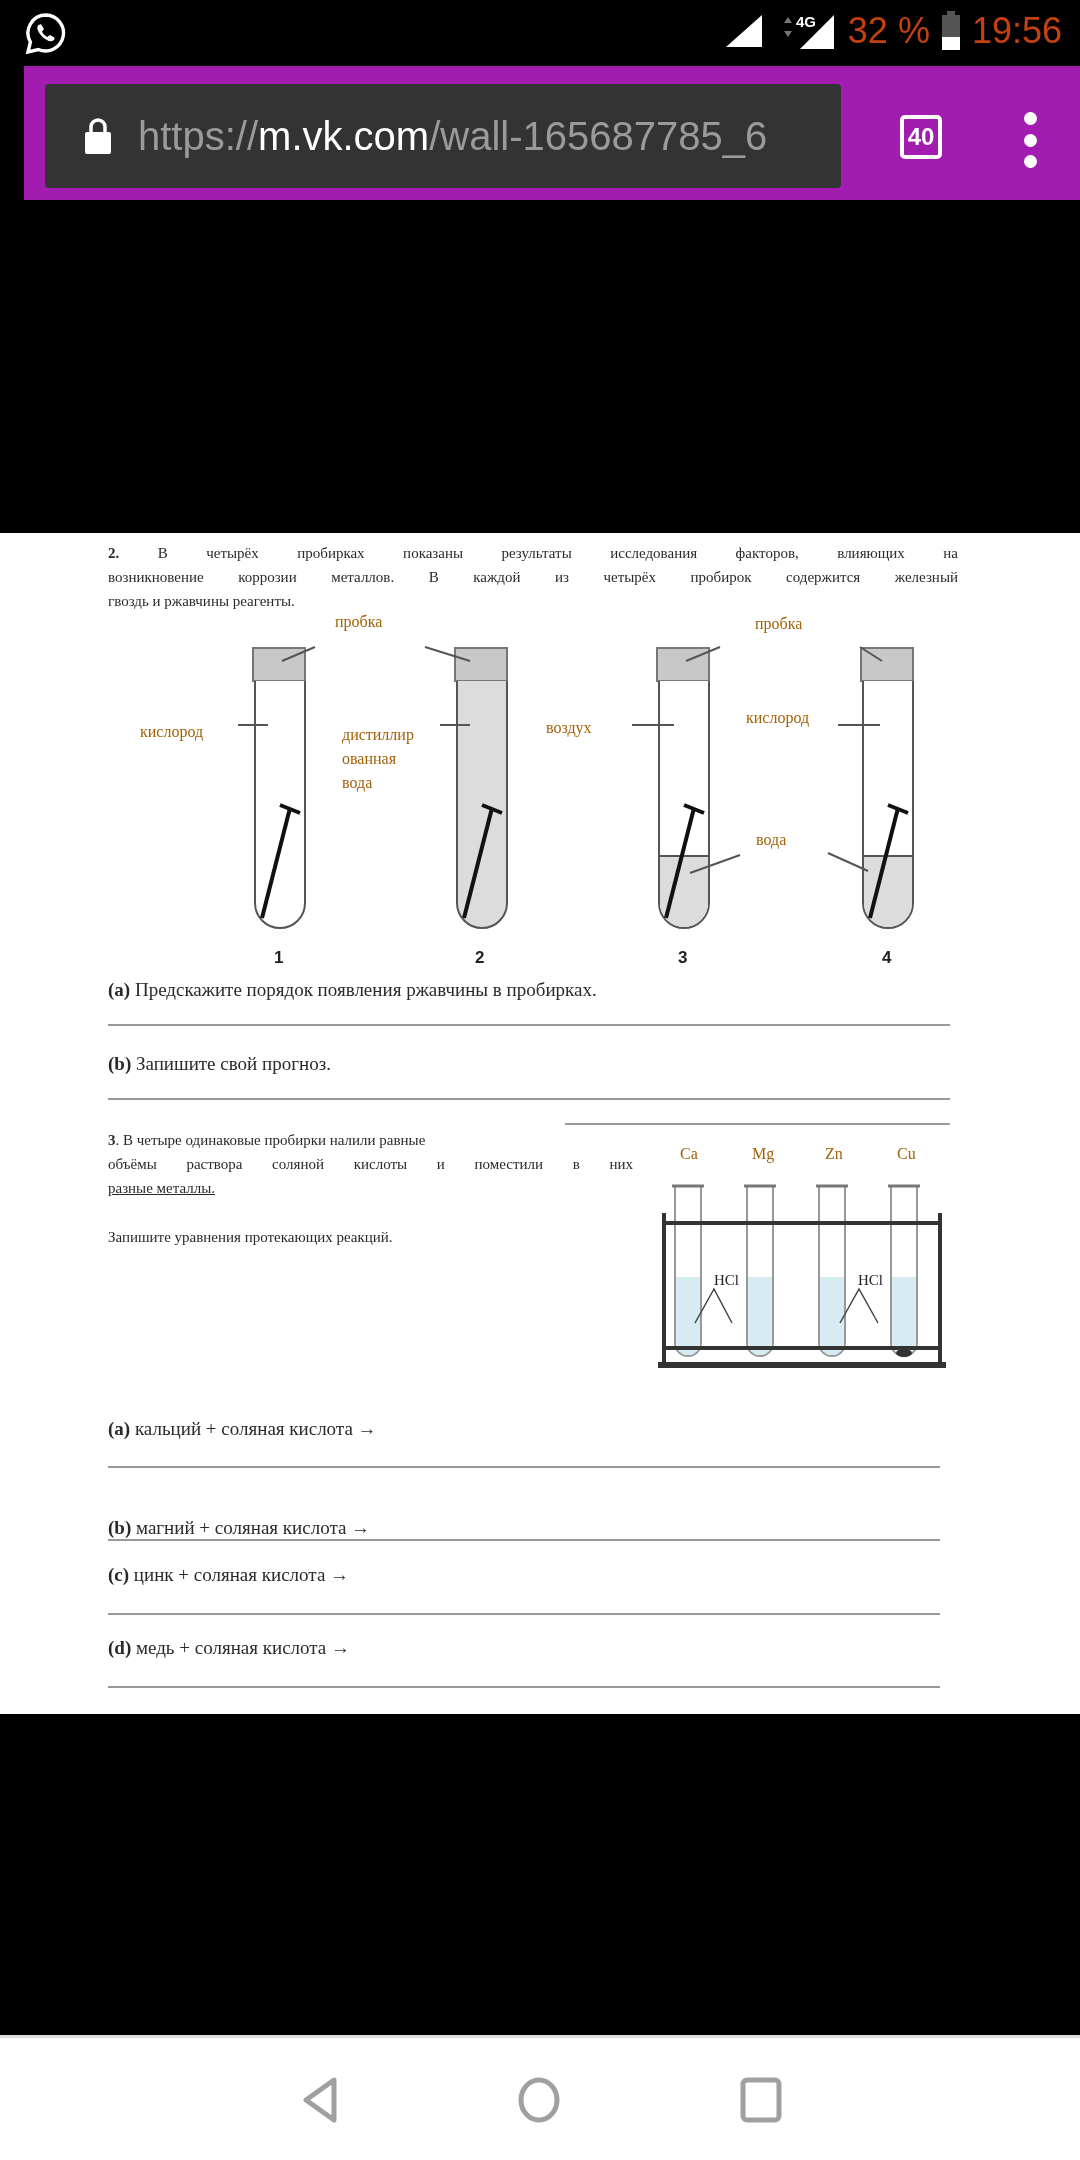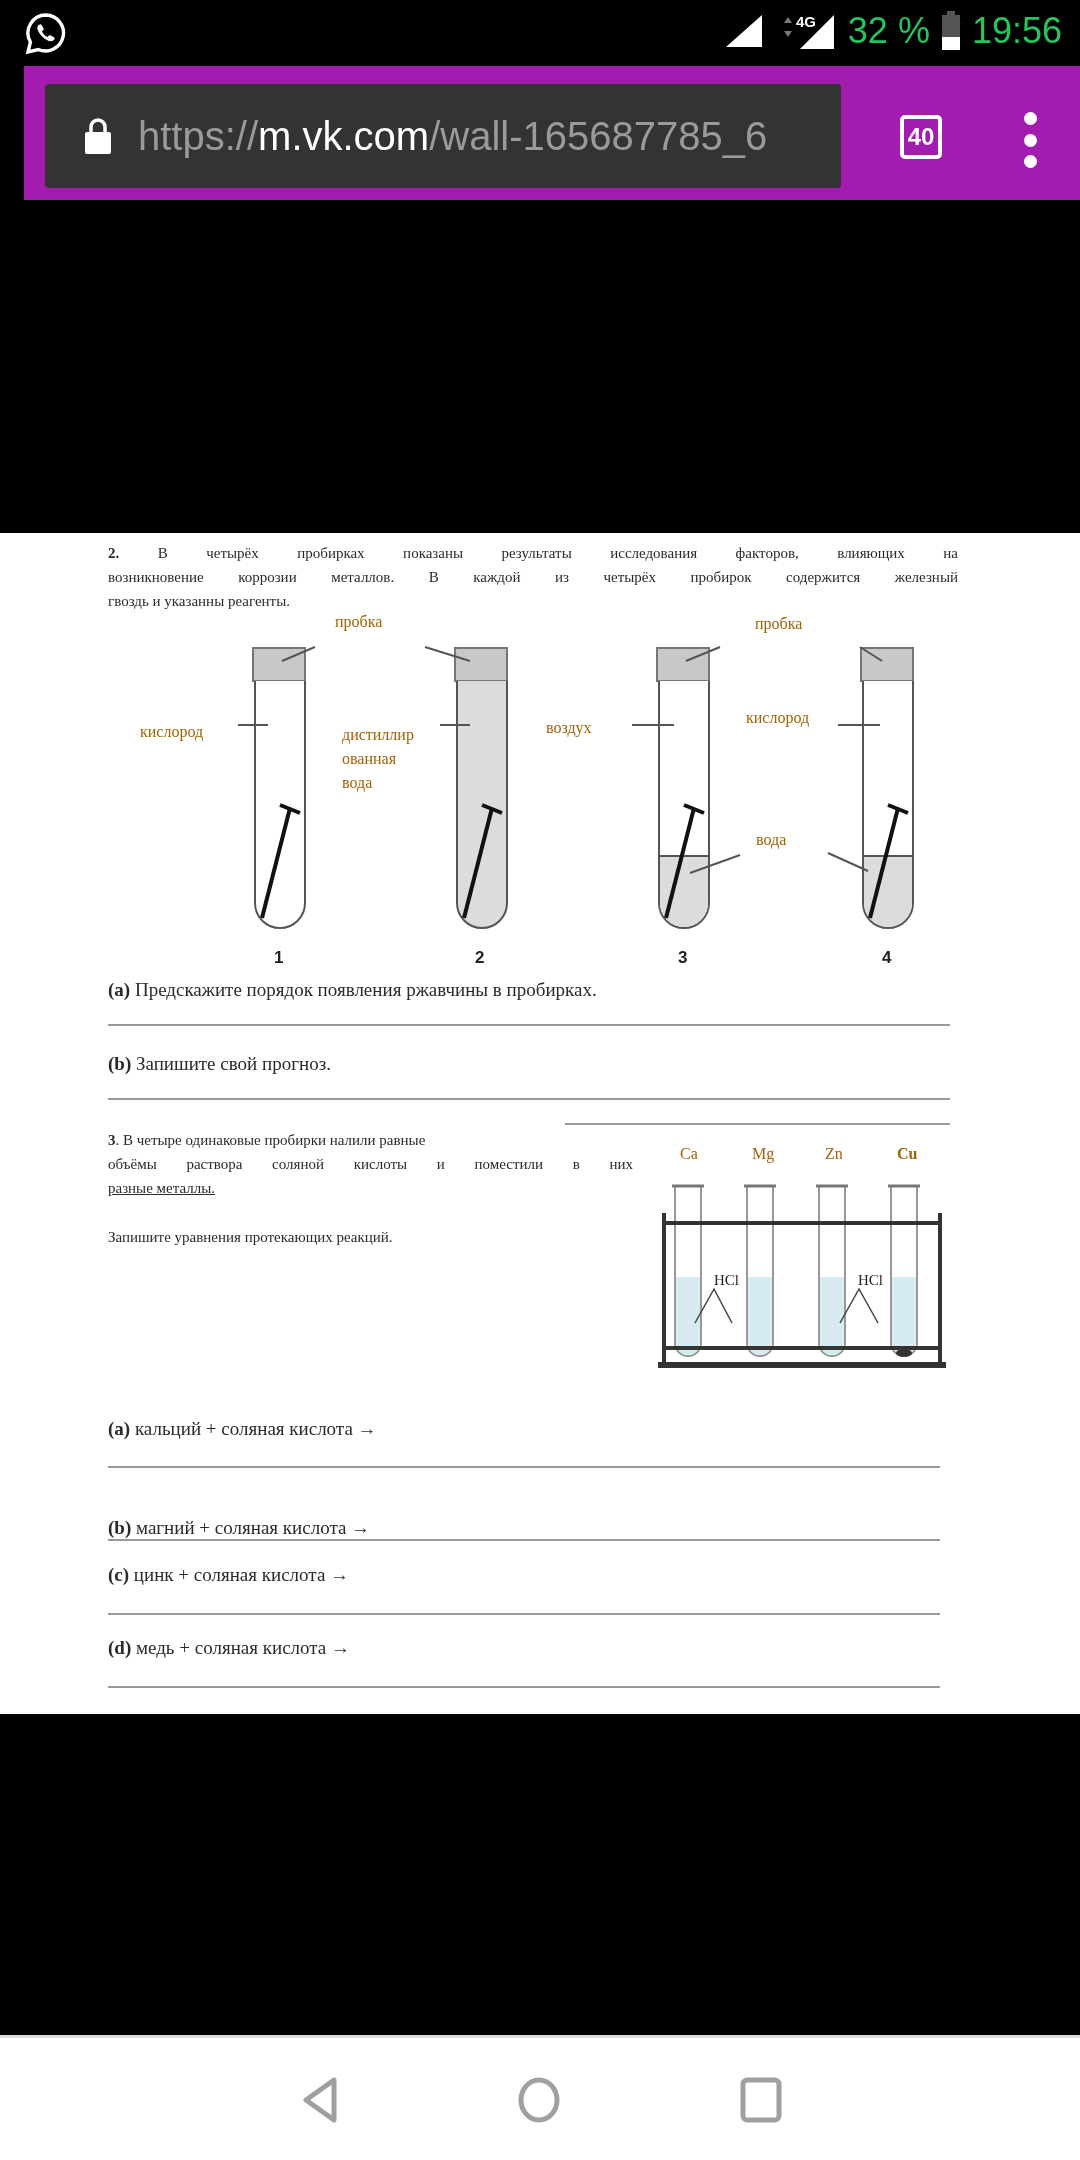--- a/index.html
+++ b/index.html
@@ -1,19 +1,19 @@
 <!DOCTYPE html>
 <html><head>
 <meta charset="utf-8">
 <style>
   html,body{margin:0;padding:0;}
   body{width:1080px;height:2160px;background:#000;position:relative;overflow:hidden;font-family:"Liberation Serif",serif;}
   .statusbar{position:absolute;left:0;top:0;width:1080px;height:66px;background:#000;color:#fff;font-family:"Liberation Sans",sans-serif;}
   .wa-icon{position:absolute;left:24px;top:12px;width:44px;height:44px;}
-  .status-right{position:absolute;right:18px;top:10px;display:flex;align-items:center;gap:10px;font-size:36px;color:#22c55e;}
+  .status-right{position:absolute;right:18px;top:10px;display:flex;align-items:center;gap:10px;font-size:36px;color:#c2410c;}
   .urlbar-wrap{position:absolute;left:0;top:66px;width:1080px;height:134px;background:#a21caf;margin-left:24px;}
   .urlbar{position:absolute;left:21px;top:18px;width:796px;height:104px;background:#333;border-radius:4px;display:flex;align-items:center;}
   .lock{margin-left:38px;width:30px;height:40px;position:relative;}
   .url{margin-left:25px;font-family:"Liberation Sans",sans-serif;font-size:40px;color:#9a9a9a;white-space:nowrap;overflow:hidden;width:700px;}
   .url .host{color:#fff;}
   .tabs-btn{position:absolute;left:876px;top:49px;width:42px;height:44px;border:4px solid #fff;border-radius:5px;color:#fff;font-family:"Liberation Sans",sans-serif;font-weight:bold;font-size:24px;display:flex;align-items:center;justify-content:center;box-sizing:border-box;}
   .menu-btn{position:absolute;left:994px;top:46px;width:24px;height:56px;display:flex;flex-direction:column;justify-content:space-between;align-items:center;}
   .menu-btn span{width:13px;height:13px;border-radius:50%;background:#fff;display:block;}
   .doc{position:absolute;left:0;top:533px;width:1080px;height:1181px;background:#fff;color:#222;}
   .doc .p{position:absolute;font-size:15px;line-height:24px;color:#2a2a2a;}
@@ -67,21 +67,21 @@
       <span></span>
       <span></span>
       <span></span>
     </div>
 </div>
 
 <div class="doc">
 
   <div class="p justify" style="left:108px;top:8px;width:850px;"><b>2.</b> <span>В четырёх пробирках показаны результаты исследования факторов, влияющих на</span></div>
   <div class="p justify" style="left:108px;top:32px;width:850px;">возникновение коррозии металлов. В каждой из четырёх пробирок содержится железный</div>
-  <div class="p" style="left:108px;top:56px;width:850px;">гвоздь и указанны реагенты.</div>
+  <div class="p" style="left:108px;top:56px;width:850px;">гвоздь и ржавчины реагенты.</div>
 
   <div class="label" style="left:335px;top:80px;">пробка</div>
   <div class="label" style="left:755px;top:82px;">пробка</div>
   <div class="label" style="left:140px;top:190px;">кислород</div>
   <div class="label" style="left:342px;top:193px;">дистиллир</div>
   <div class="label" style="left:342px;top:217px;">ованная</div>
   <div class="label" style="left:342px;top:241px;">вода</div>
   <div class="label" style="left:546px;top:186px;">воздух</div>
   <div class="label" style="left:746px;top:176px;">кислород</div>
   <div class="label" style="left:756px;top:298px;">вода</div>
@@ -139,21 +139,21 @@
   <div class="line" style="left:565px;top:590px;width:385px;"></div>
 
   <div class="p" style="left:108px;top:595px;width:530px;"><b>3</b><span>. В четыре одинаковые пробирки налили равные</span></div>
   <div class="p justify" style="left:108px;top:619px;width:525px;">объёмы раствора соляной кислоты и поместили в них</div>
   <div class="p" style="left:108px;top:643px;width:525px;text-decoration:underline;">разные металлы.</div>
   <div class="p" style="left:108px;top:692px;width:525px;">Запишите уравнения протекающих реакций.</div>
 
   <div class="label" style="left:680px;top:612px;">Ca</div>
   <div class="label" style="left:752px;top:612px;">Mg</div>
   <div class="label" style="left:825px;top:612px;">Zn</div>
-  <div class="label" style="left:897px;top:612px;font-weight:bold;">Cu</div>
+  <div class="label" style="left:897px;top:612px;">Cu</div>
 
   <svg style="position:absolute;left:650px;top:640px;" width="310" height="750" viewBox="0 0 310 750">
     <g stroke="#999" stroke-width="2">
       <g fill="#fff">
         <path d="M25 14 V170 a13 13 0 0 0 26 0 V14"></path>
         <path d="M97 14 V170 a13 13 0 0 0 26 0 V14"></path>
         <path d="M169 14 V170 a13 13 0 0 0 26 0 V14"></path>
         <path d="M241 14 V170 a13 13 0 0 0 26 0 V14"></path>
       </g>
       <g fill="#d6ecf2" stroke="none">

